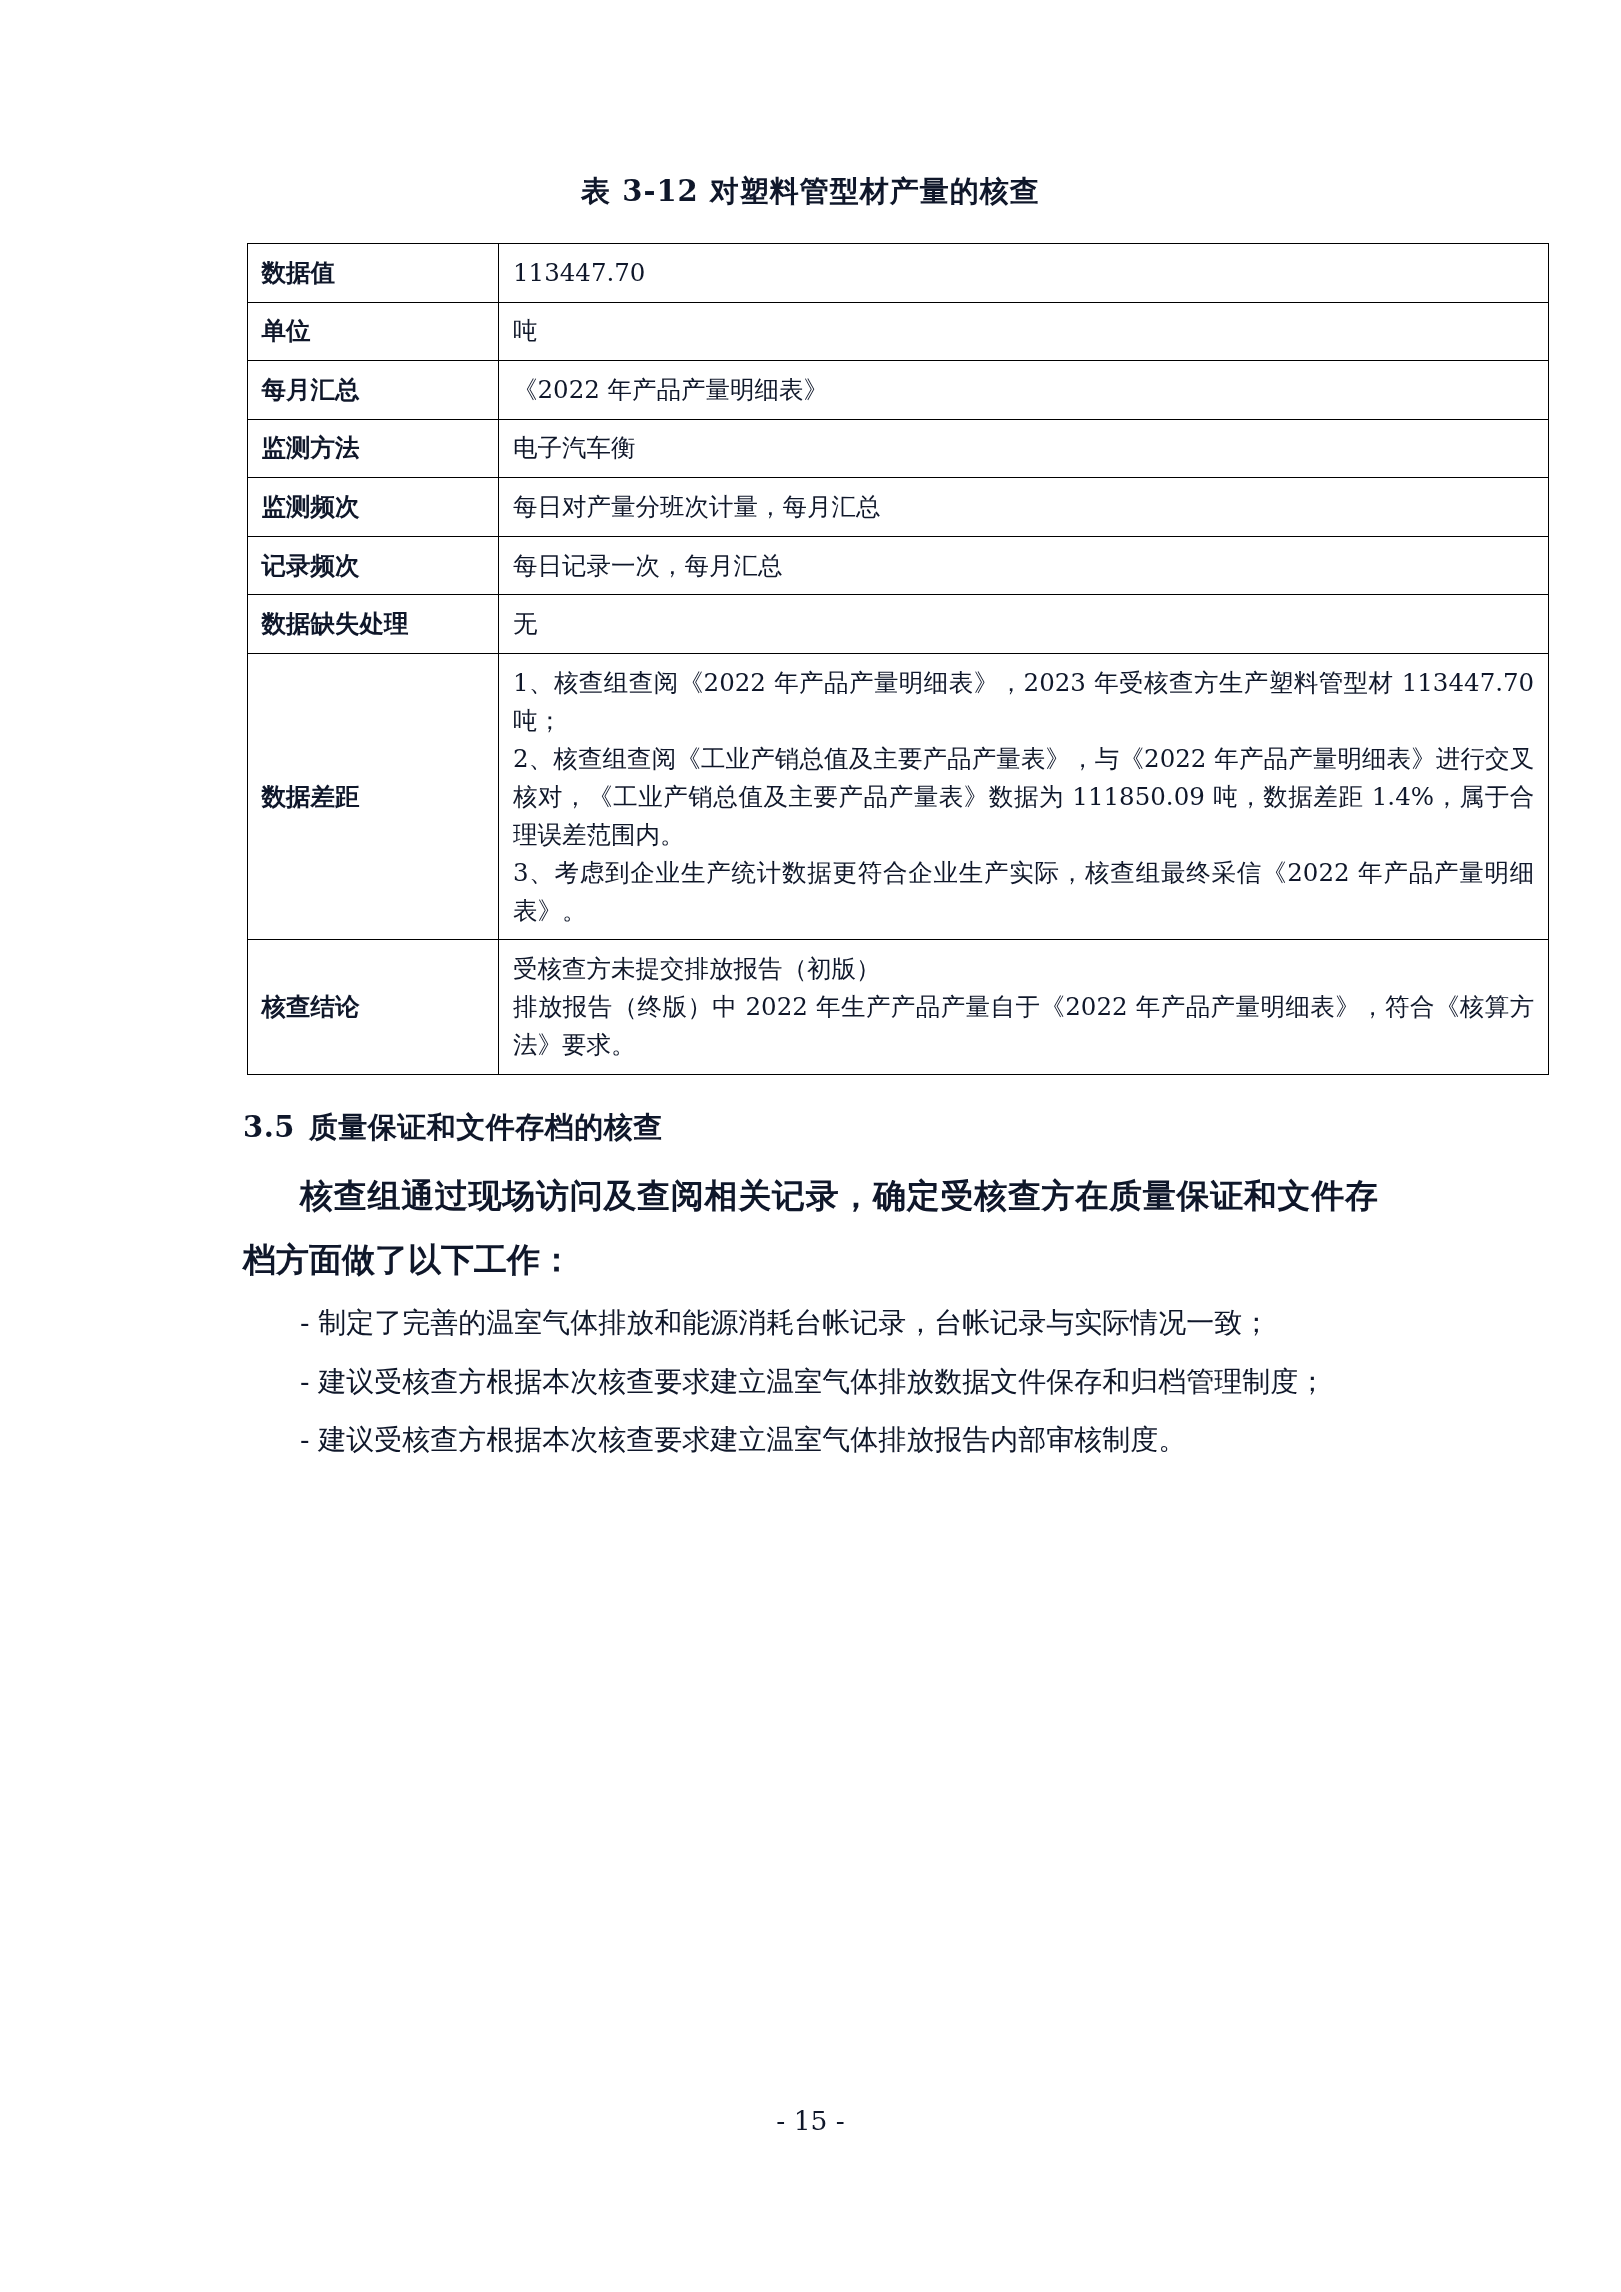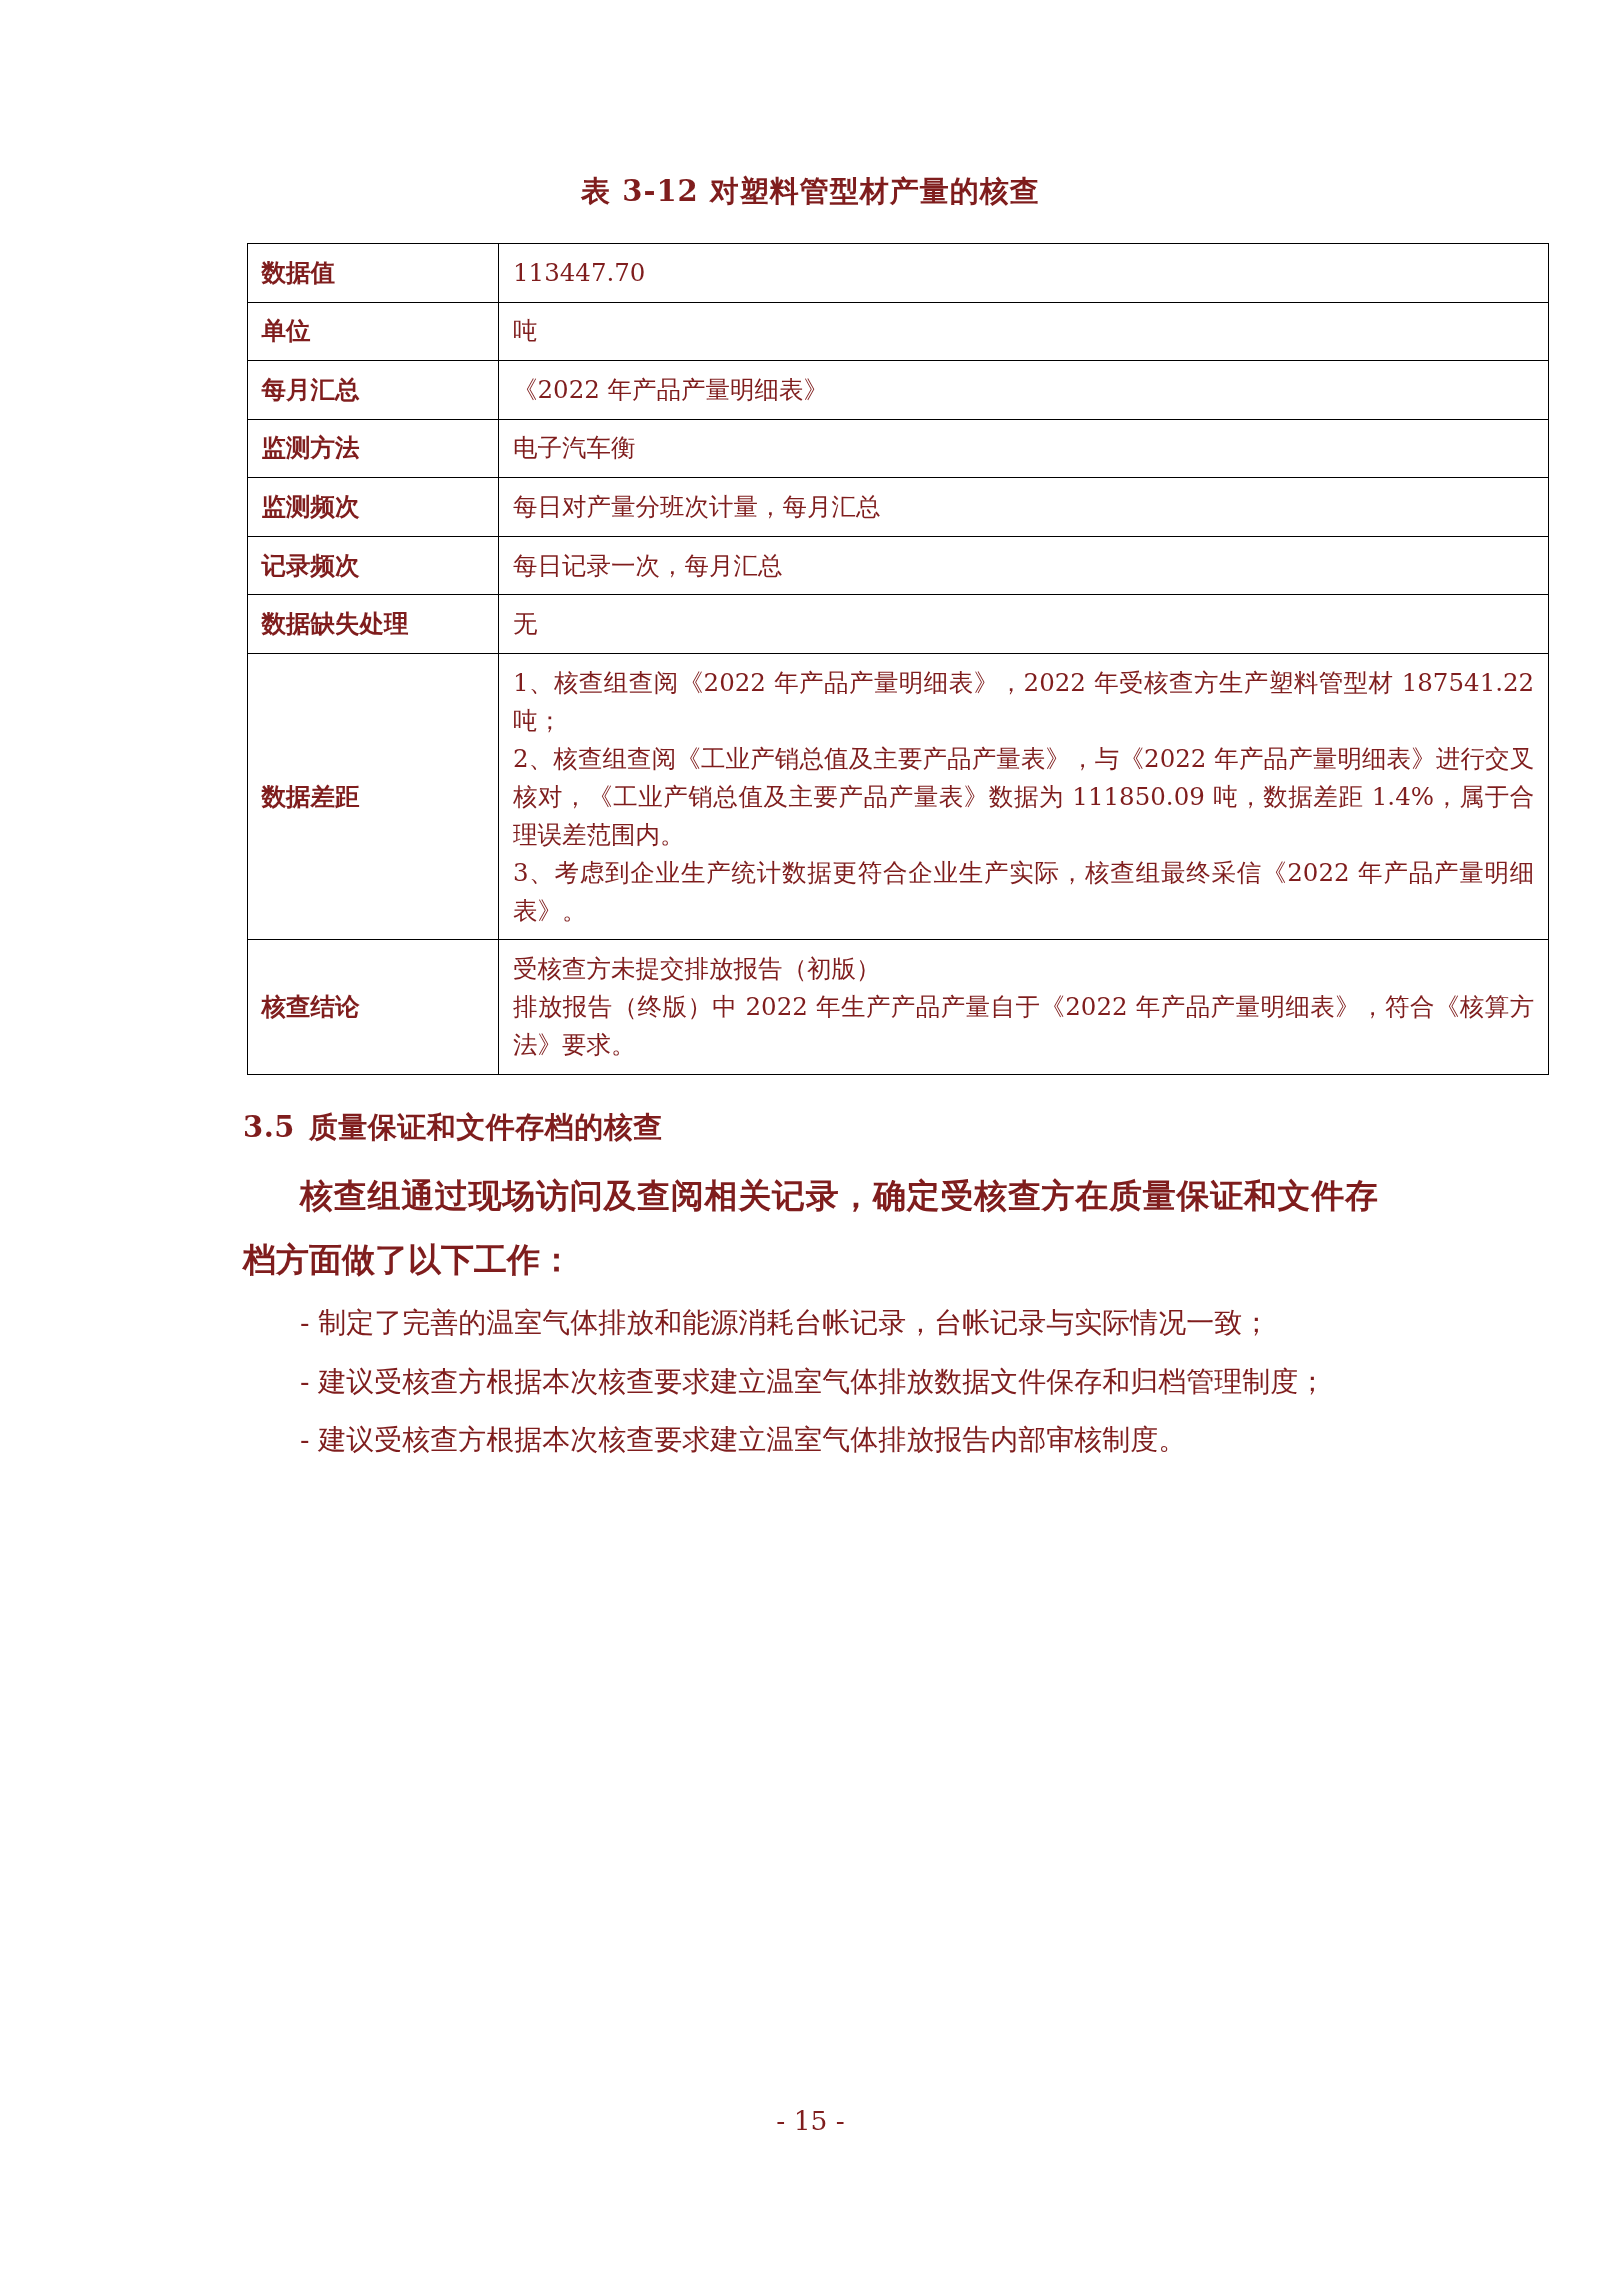--- a/index.html
+++ b/index.html
@@ -8,21 +8,21 @@
     background: #ffffff;
   }
   .page {
     width: 1621px;
     height: 2293px;
     position: relative;
     background: #ffffff;
     box-sizing: border-box;
     padding: 0;
     font-family: "DejaVu Serif", "Liberation Serif", serif;
-    color: #7f1d1d;
+    color: #0f172a;
     overflow: hidden;
   }
   .content {
     position: absolute;
     left: 243px;
     top: 172px;
     width: 1135px;
   }
   .table-title {
     text-align: center;
@@ -140,21 +140,21 @@
           <td class="label">记录频次</td>
           <td class="value">每日记录一次，每月汇总</td>
         </tr>
         <tr>
           <td class="label">数据缺失处理</td>
           <td class="value">无</td>
         </tr>
         <tr>
           <td class="label-mid">数据差距</td>
           <td class="value-block">
-            <span class="para-line">1、核查组查阅《2022 年产品产量明细表》，2022 年受核查方生产塑料管型材 187541.22 吨；</span>
+            <span class="para-line">1、核查组查阅《2022 年产品产量明细表》，2023 年受核查方生产塑料管型材 113447.70 吨；</span>
             <span class="para-line">2、核查组查阅《工业产销总值及主要产品产量表》，与《2022 年产品产量明细表》进行交叉核对，《工业产销总值及主要产品产量表》数据为 111850.09 吨，数据差距 1.4%，属于合理误差范围内。</span>
             <span class="para-line">3、考虑到企业生产统计数据更符合企业生产实际，核查组最终采信《2022 年产品产量明细表》。</span>
           </td>
         </tr>
         <tr>
           <td class="label-mid">核查结论</td>
           <td class="value-block">
             <span class="para-line">受核查方未提交排放报告（初版）</span>
             <span class="para-line">排放报告（终版）中 2022 年生产产品产量自于《2022 年产品产量明细表》，符合《核算方法》要求。</span>
           </td>

